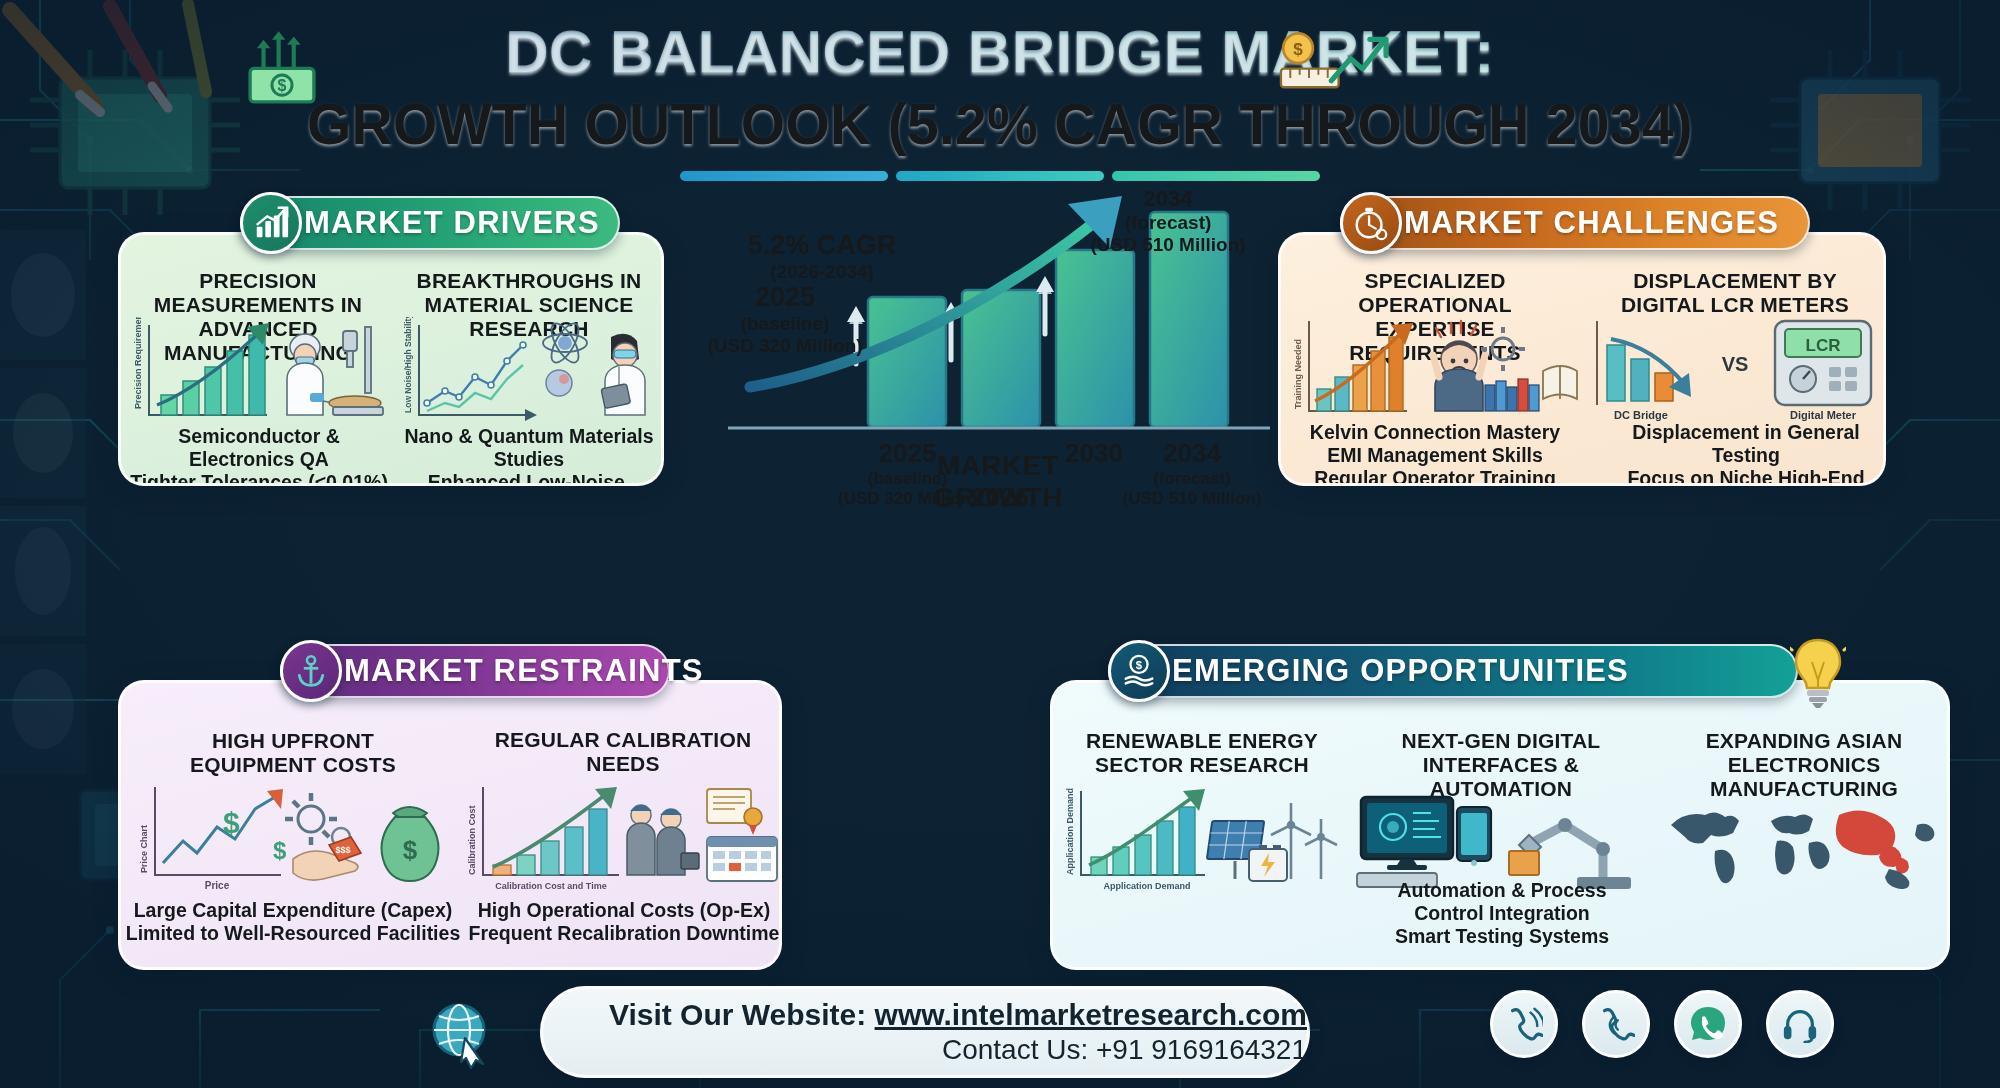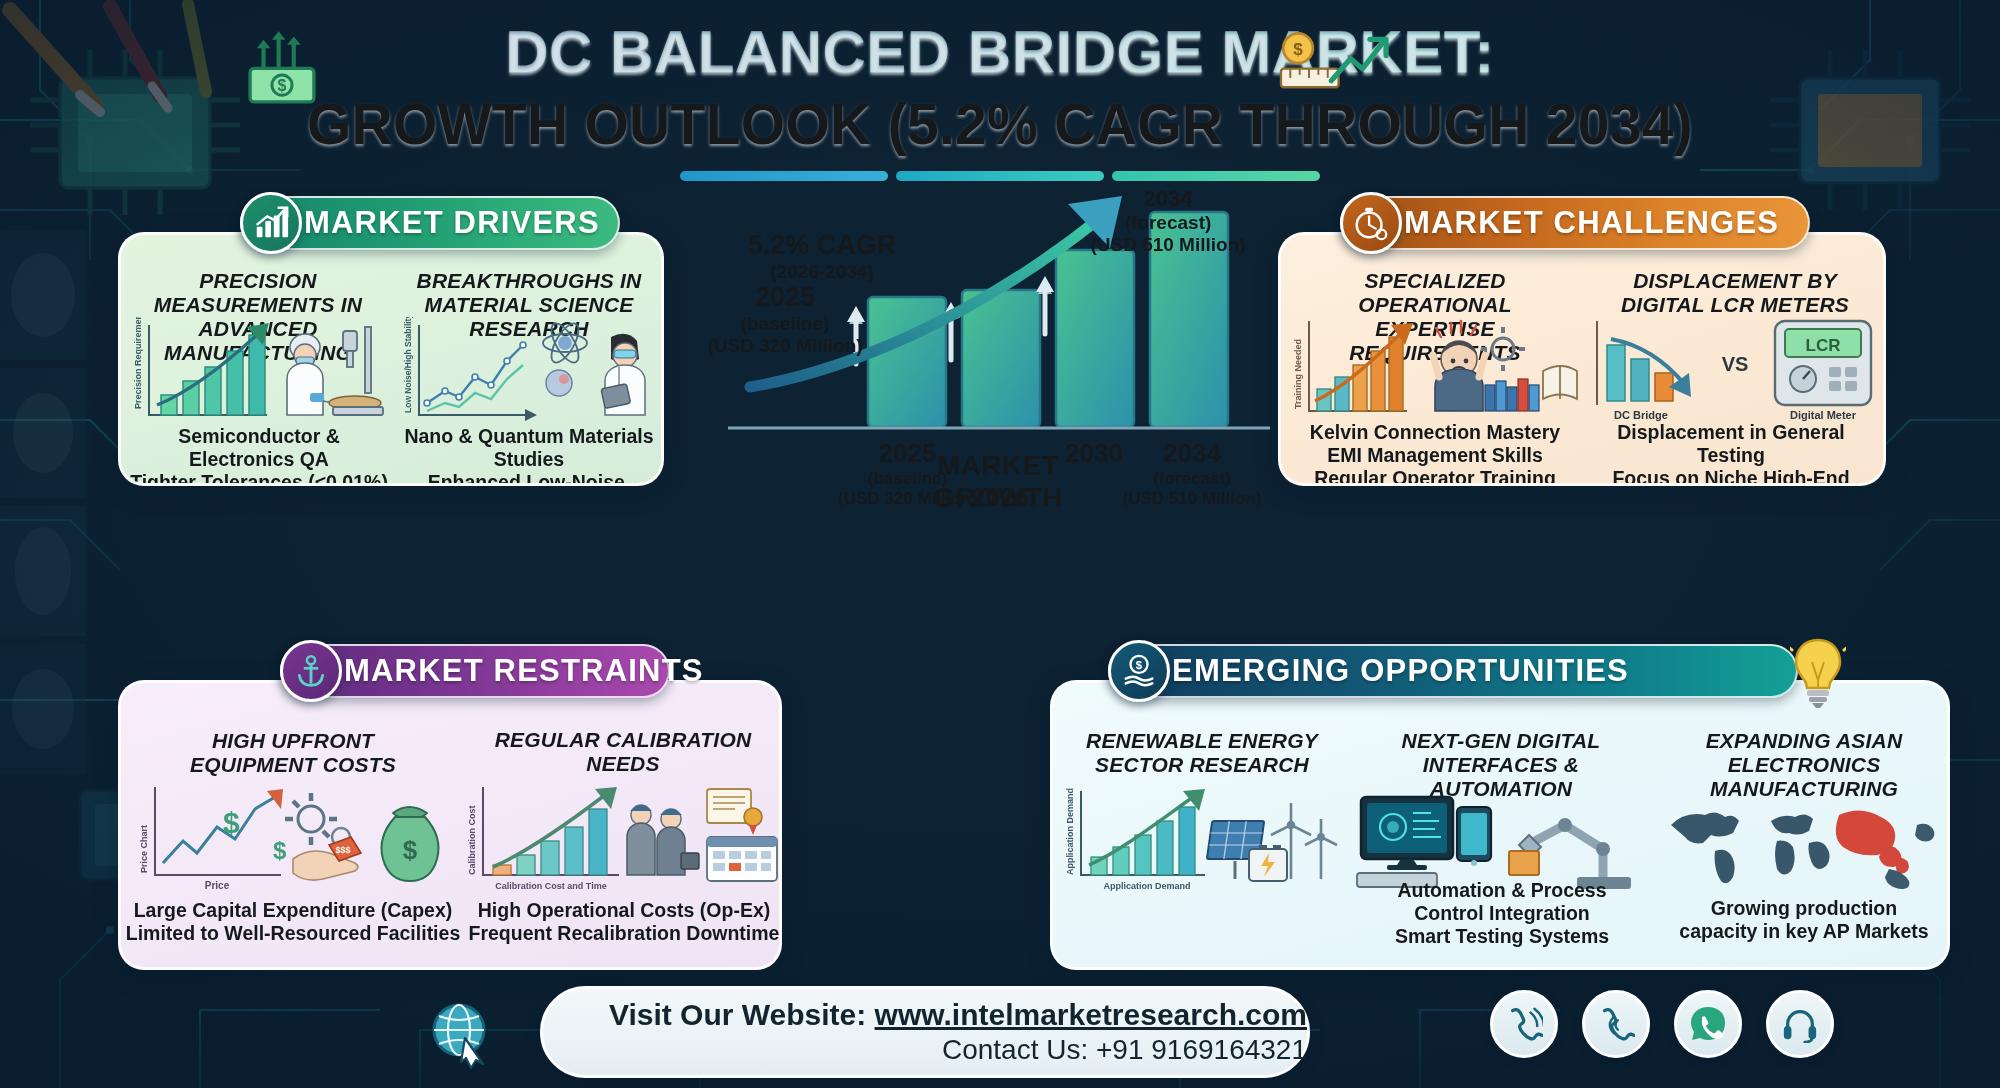--- a/index.html
+++ b/index.html
@@ -65,21 +65,21 @@
   .ribbon-text { color:#fff; font-size:31px; font-weight:bold; letter-spacing:1.2px; white-space:nowrap;
                  text-shadow:0 2px 3px rgba(0,0,0,.28); }
   .ribbon-badge {
     position:absolute; width:62px; height:62px; border-radius:50%; z-index:9;
     border:3px solid #fff; display:flex; align-items:center; justify-content:center;
     box-shadow:0 3px 9px rgba(5,25,45,.4);
   }
 
   .col-title { font-size:21px; font-weight:bold; color:#16191c; text-align:center; line-height:1.14; letter-spacing:.2px; }
   .col-caption { font-size:19.5px; font-weight:bold; color:#15191c; text-align:center; line-height:1.18; }
-  .col { position:absolute;font-style:italic; }
+  .col { position:absolute; }
   .art { position:absolute; }
 
   
   #drivers { left:118px; top:232px; width:546px; height:254px; }
   #drivers .panel-body { background:linear-gradient(165deg,#e3f4df 0%,#dcf1dd 55%,#d4ecd8 100%); }
   #drivers-ribbon { left:240px; top:196px; width:380px;
       background:linear-gradient(90deg,#17836a 0%,#1f9a72 40%,#2fae79 75%,#3cba80 100%); }
   #drivers-badge { left:240px; top:192px; background:linear-gradient(145deg,#1e8f6d,#16765c); }
 
   
@@ -562,21 +562,21 @@
           </g>
       </g>
       <text x="234" y="104" font-size="11" font-weight="bold" fill="#2b3840" text-anchor="middle" font-family="Liberation Sans, sans-serif">Digital Meter</text>
     </svg>
 
     <div class="col-caption" style="position:absolute; left:4px; top:186px; width:300px;">
       <div>Kelvin Connection Mastery</div>
       <div>EMI Management Skills</div>
       <div>Regular Operator Training</div>
     </div>
-    <div class="col-caption" style="position:absolute; left:300px; top:186px; width:300px;">
+    <div class="col-caption" style="position:absolute; left:315px; top:186px; width:300px;">
       <div>Displacement in General Testing</div>
       <div>Focus on Niche High-End</div>
 
     </div>
   </div>
 </div>
 <div class="ribbon" id="challenges-ribbon">
   <span class="ribbon-text">MARKET CHALLENGES</span>
 </div>
 <div class="ribbon-badge" id="challenges-badge">
@@ -850,24 +850,20 @@
         <path d="M236 74 q14 2 20 12 q2 8 -8 8 q-14 -2 -16 -12z"></path>
         <path d="M264 30 q10 -4 16 4 q4 8 -4 12 q-10 2 -14 -6z"></path>
       </g>
     </svg>
 
     <div class="col-caption" style="position:absolute; left:296px; top:196px; width:306px;">
       <div>Automation &amp; Process</div>
       <div>Control Integration</div>
       <div>Smart Testing Systems</div>
     </div>
-    <div class="col-caption" style="position:absolute; left:604px; top:214px; width:294px;">
-      <div>Growing production</div>
-      <div>capacity in key AP Markets</div>
-    </div>
   </div>
 </div>
 <div class="ribbon" id="opps-ribbon">
   <span class="ribbon-text">EMERGING OPPORTUNITIES</span>
 </div>
 <div class="ribbon-badge" id="opps-badge">
   <svg width="38" height="38" viewBox="0 0 40 40">
     <circle cx="20" cy="13" r="9" fill="none" stroke="#fff" stroke-width="2.4"></circle>
     <text x="20" y="18" font-size="12" font-weight="bold" fill="#fff" text-anchor="middle" font-family="Liberation Sans, sans-serif">$</text>
     <path d="M6 28 q8 -4 14 0 q6 4 14 0" fill="none" stroke="#fff" stroke-width="2.6" stroke-linecap="round"></path>

